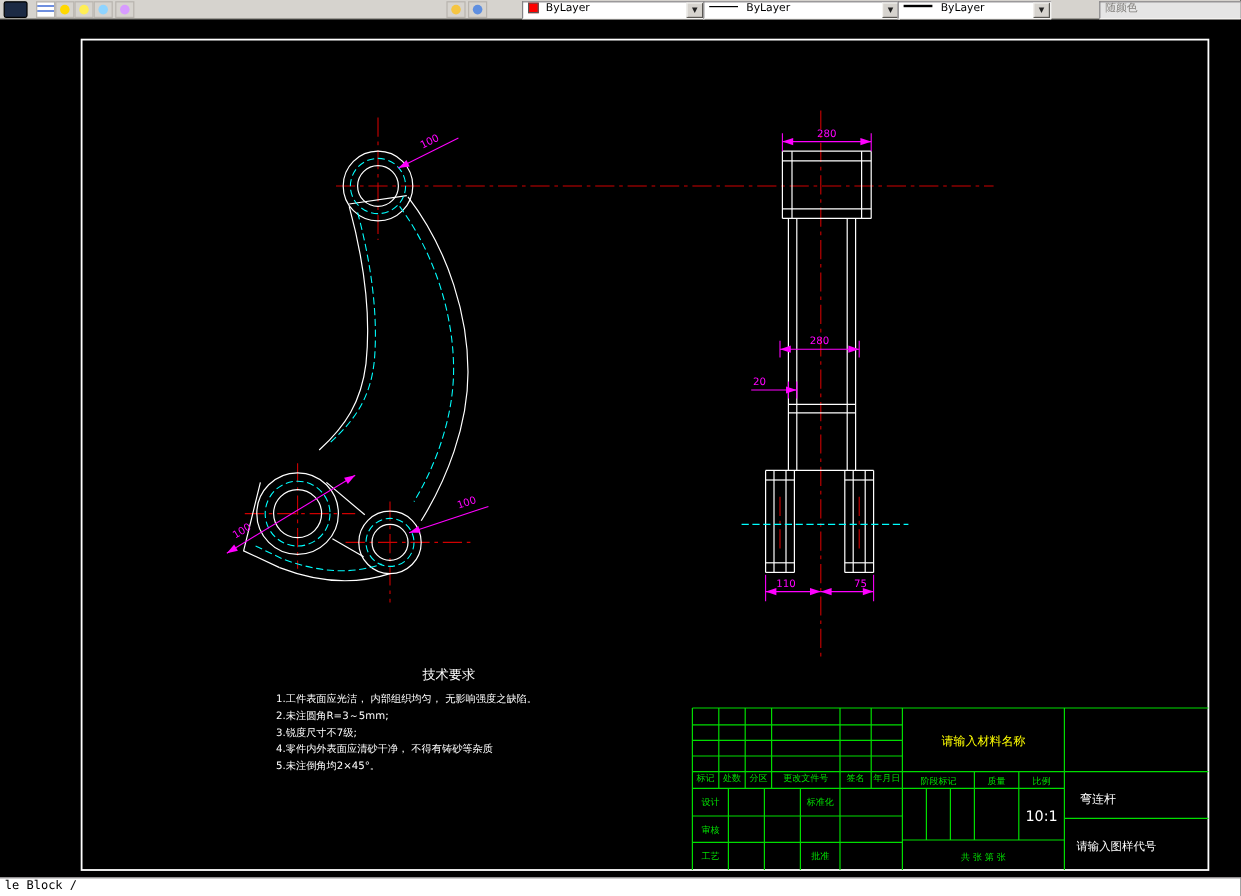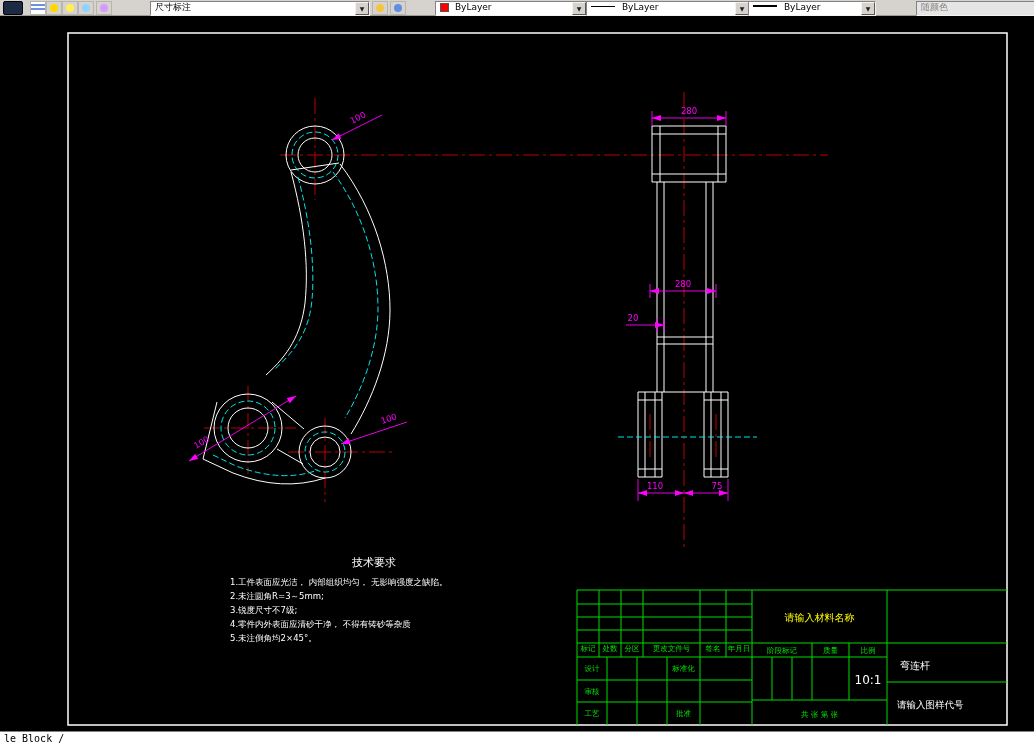--- a/index.html
+++ b/index.html
@@ -58,24 +58,20 @@
     <span class="tbi" style="left:62px">
         <span class="dot" style="background:#ffee55"></span>
       </span>
     <span class="tbi" style="left:78px">
         <span class="dot" style="background:#8fd4ff"></span>
       </span>
     <span class="tbi" style="left:96px">
         <span class="dot" style="background:#d79bff"></span>
       </span>
 
-    <div class="dd" style="left:150px;width:214px">
-      <span>尺寸标注</span>
-      <span class="ddarrow">▼</span>
-    </div>
 
     <span class="tbi" style="left:372px">
         <span class="dot" style="background:#f5c542"></span>
       </span>
     <span class="tbi" style="left:390px">
         <span class="dot" style="background:#5f8fe0"></span>
       </span>
 
     <div class="dd" style="left:435px;width:146px">
       <span class="swatch" style="background:#ff0000"></span>

